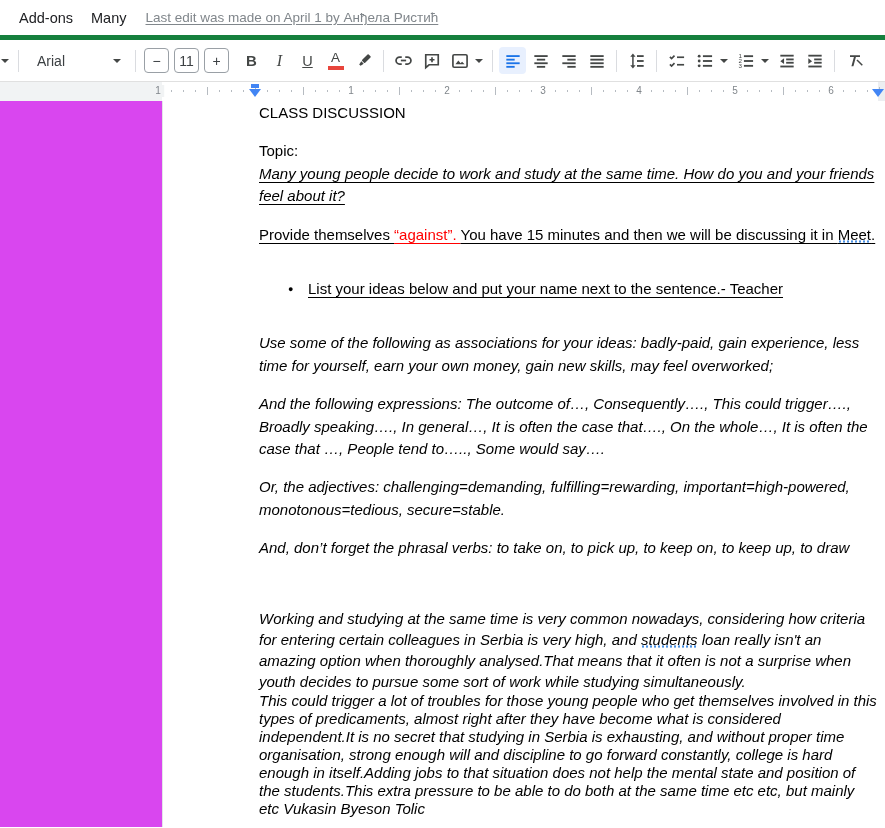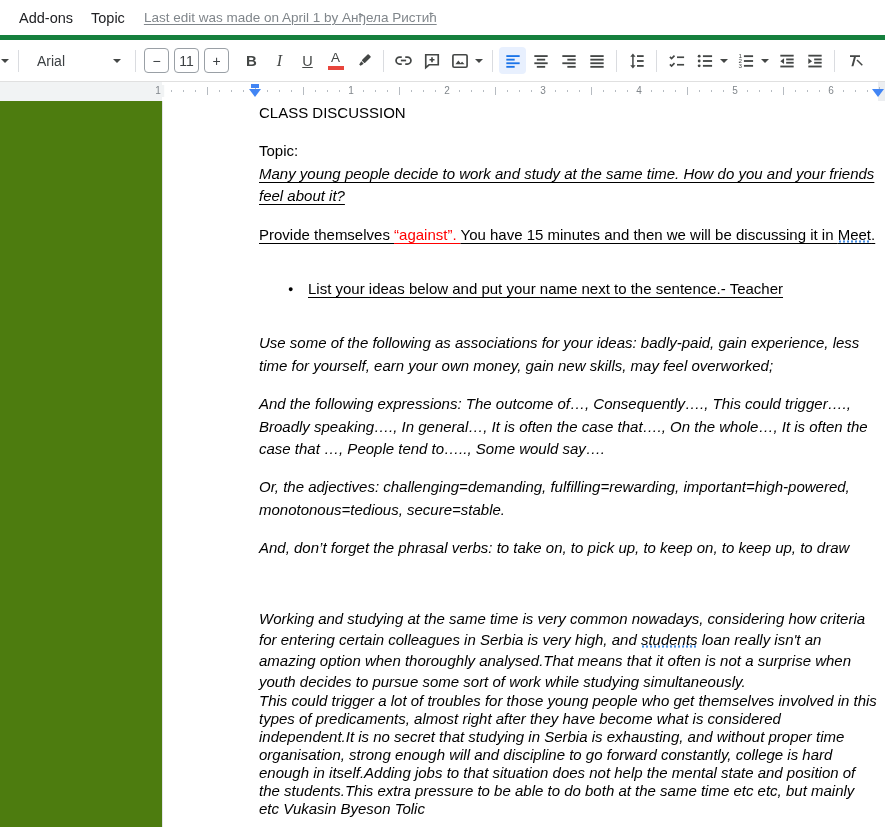--- a/index.html
+++ b/index.html
@@ -46,21 +46,21 @@
     background:repeating-linear-gradient(90deg,#b6bbc1 0 1px,transparent 1px 48px); }
   .ruler-num { position:absolute; top:3px; transform:translateX(-50%); font-size:10px;
     color:#80868b; background:#fff; padding:0 3px; line-height:12px; }
   .ruler-num.outside { background:#f1f3f4; }
   .ind-marker { position:absolute; top:2px; width:12px; }
   .ind-rect { width:8px; height:4px; background:#4285f4; margin:0 auto 1px auto; }
   .ind-tri { width:0; height:0; border-left:6px solid transparent; border-right:6px solid transparent;
     border-top:8px solid #4285f4; }
 
   
-  .canvas { position:relative; height:726px; background:#4d7c0f; }
+  .canvas { position:relative; height:726px; background:#d946ef; }
   .page { position:absolute; left:162px; top:0; width:723px; height:100%;
     background:#fff; border-left:1px solid #e3e5e8; }
   .doc { padding:1px 8px 0 96px; width:723px; color:#000; font-size:15px; cursor:text; }
   .doc p.para { line-height:22.4px; min-height:22.4px; }
   .doc p.empty { height:16px; min-height:16px; }
   .doc p:nth-last-child(2) { line-height:21px; }
   .doc p:nth-last-child(1) { line-height:18px; }
   .doc .i { font-style:italic; }
   .doc .u { text-decoration:underline; text-underline-offset:3px; }
   .doc .red { color:#ff0000; }
@@ -69,21 +69,21 @@
   .doc p.bullet { padding-left:49px; position:relative; }
   .doc p.bullet::before { content:"●"; position:absolute; left:29px; top:0; font-size:9px; }
 
   svg { display:block; }
 </style>
 </head>
 <body>
 
 <div class="menubar">
   <div class="menu-item">Add-ons</div>
-  <div class="menu-item">Topic</div>
+  <div class="menu-item">Many</div>
   <div class="lastedit">Last edit was made on April 1 by Анђела Ристић</div>
 </div>
 
 <div class="toolbar">
   <div class="tb-btn" style="min-width:12px">
       <span class="caret half-caret"></span>
     </div>
   <div class="tb-sep"></div>
 
   <div class="font-select tb-btn" style="width:104px">

